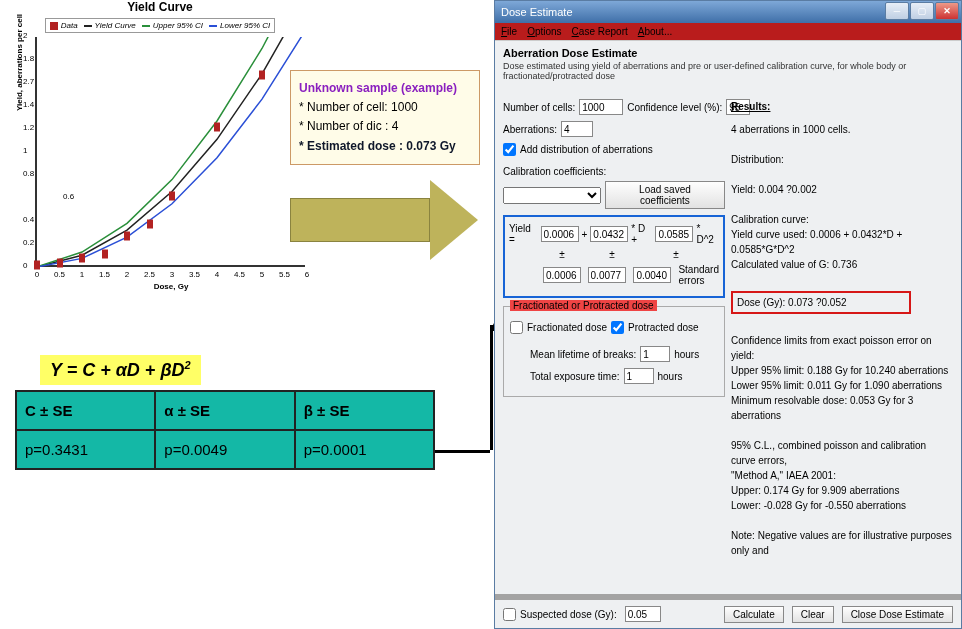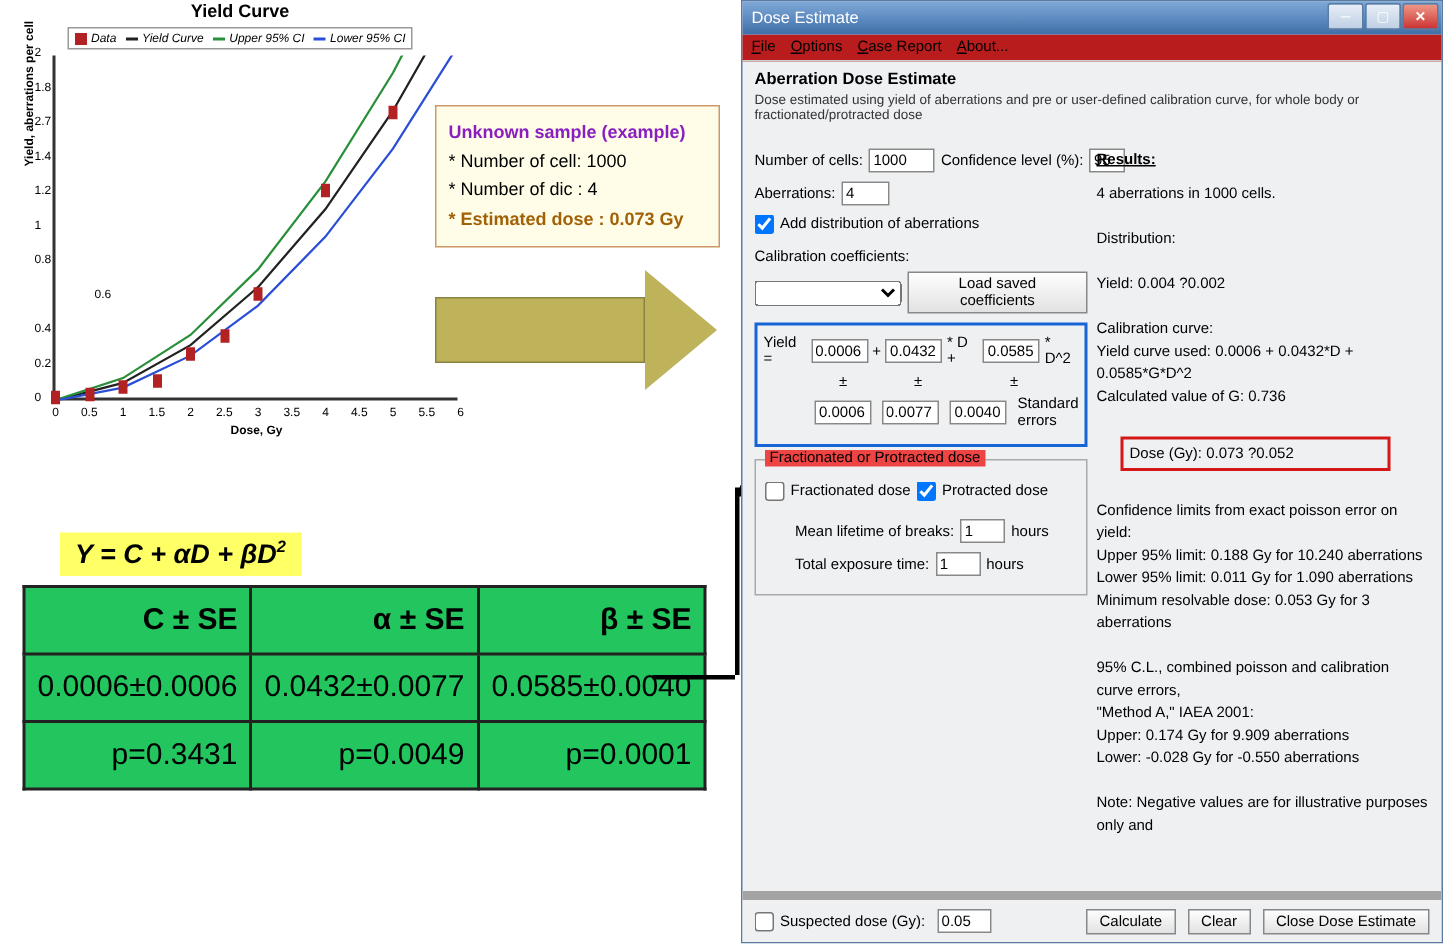--- a/index.html
+++ b/index.html
@@ -12,25 +12,25 @@
 .lg-box{width:8px;height:8px;display:inline-block}
 .plot{position:relative;width:270px;height:230px;border-left:2px solid #333;border-bottom:2px solid #333;margin-left:25px}
 .ylabel{position:absolute;left:-22px;top:50%;transform:rotate(-90deg) translateX(40px);transform-origin:0 0;font-size:8px;font-weight:bold;white-space:nowrap}
 .xlabel{position:absolute;bottom:-26px;left:50%;transform:translateX(-50%);font-size:8px;font-weight:bold}
 .xtick{position:absolute;bottom:-14px;font-size:8px;transform:translateX(-50%)}
 .ytick{position:absolute;left:-14px;font-size:8px;transform:translateY(50%)}
 .data-pt{position:absolute;width:6px;height:9px;background:#b22222;transform:translate(-50%,50%)}
 .formula-box{position:absolute;left:40px;top:355px;background:#ffff66;padding:4px 10px;font-style:italic;font-weight:bold;font-size:18px}
 .formula-box sup{font-size:11px}
 .param-table{position:absolute;left:15px;top:390px;border-collapse:collapse;width:420px}
-.param-table td,.param-table th{border:2px solid #222;padding:10px 8px;text-align:right;font-size:20px;background:#22c55e}
+.param-table td,.param-table th{border:2px solid #222;padding:10px 8px;text-align:left;font-size:15px;background:#14b8a6}
 .param-table th{font-weight:bold}
 .note-box{position:absolute;left:290px;top:70px;width:190px;background:#fffce8;border:1px solid #c96;padding:8px;font-size:12px;line-height:1.6}
 .note-box .hdr{color:#8a1fbf;font-weight:bold}
-.note-box .red{color:#a16207;font-weight:bold}
+.note-box .red{color:#0f172a;font-weight:bold}
 .big-arrow{position:absolute;left:290px;top:180px;width:190px;height:80px}
 .big-arrow .shaft{position:absolute;left:0;top:18px;width:140px;height:44px;background:#beb35b;border:1px solid #8a833f}
 .big-arrow .head{position:absolute;left:140px;top:0;width:0;height:0;border-top:40px solid transparent;border-bottom:40px solid transparent;border-left:48px solid #beb35b}
 .conn-arrow{position:absolute;border-top:3px solid #000}
 .arrow-head{position:absolute;width:0;height:0;border-top:6px solid transparent;border-bottom:6px solid transparent;border-left:12px solid #000}
 
 
 .win{position:absolute;left:494px;top:0;width:468px;height:629px;border:1px solid #5a7ca3;background:#eef0f2;font-size:10px}
 .titlebar{height:22px;background:linear-gradient(#7ea8d8,#3f6fa8);color:#fff;display:flex;align-items:center;padding-left:6px;font-size:11px;position:relative}
 .win-btns{position:absolute;right:2px;top:1px;display:flex;gap:1px}
@@ -50,21 +50,21 @@
 .chk{display:flex;align-items:center;gap:4px;font-size:10px;margin:6px 0}
 .groupbox{border:1px solid #aaa;padding:8px 6px 6px;margin-top:8px;position:relative;font-size:10px}
 .groupbox .gb-title{position:absolute;top:-7px;left:6px;background:#ef4444;padding:0 3px}
 .btn{background:linear-gradient(#fefefe,#e2e2e2);border:1px solid #888;padding:2px 8px;font-size:10px;cursor:pointer}
 .coef-box{border:2px solid #1764d6;padding:6px 4px;margin-top:6px}
 .coef-row{display:flex;align-items:center;gap:3px;font-size:10px;margin-bottom:4px;justify-content:flex-start}
 .coef-row input{width:38px}
 .pm{text-align:center;width:38px}
 .results{font-size:10px;line-height:1.5}
 .results-title{font-weight:bold;text-decoration:underline;margin-bottom:8px}
-.dose-hl{border:2px solid #d61717;padding:2px 4px;margin:4px 16px;width:180px}
+.dose-hl{border:2px solid #d61717;padding:2px 4px;margin:4px 0;width:180px}
 .bottom-bar{position:absolute;left:0;right:0;bottom:0;height:34px;border-top:6px solid #a3a3a3;display:flex;align-items:center;padding:0 8px;gap:8px;font-size:10px;background:#eef0f2}
 .bottom-bar .spacer{flex:1}
 svg.curve{position:absolute;left:0;top:0;width:270px;height:230px;pointer-events:none}
 .scroll-x{position:absolute;bottom:2px;left:0;right:0;height:14px;background:#e8e8e8;border:1px solid #bbb;display:flex;align-items:center}
 .scroll-x .thumb{position:absolute;left:55px;width:30px;height:10px;background:#c4c4c4;border:1px solid #888;border-radius:2px}
 .scroll-x .arr{width:14px;height:12px;background:#d8d8d8;border:1px solid #999;display:flex;align-items:center;justify-content:center;font-size:8px}
 .scroll-x .arr.r{margin-left:auto}
 </style>
 </head>
 <body>
@@ -151,25 +151,20 @@
   </div>
 
   <table class="param-table">
     <tbody>
         <tr>
       <th>C ± SE</th>
       <th>α ± SE</th>
       <th>β ± SE</th>
     </tr>
     <tr>
-      <td>0.0006±0.0006</td>
-      <td>0.0432±0.0077</td>
-      <td>0.0585±0.0040</td>
-    </tr>
-    <tr>
       <td>p=0.3431</td>
       <td>p=0.0049</td>
       <td>p=0.0001</td>
     </tr>
   </tbody>
     </table>
 
   <div class="conn-arrow" style="left:435px;top:450px;width:55px"></div>
   <div style="position:absolute;left:490px;top:325px;border-left:3px solid #000;height:125px"></div>
   <div class="arrow-head" style="left:490px;top:319px;transform:rotate(-90deg)"></div>

